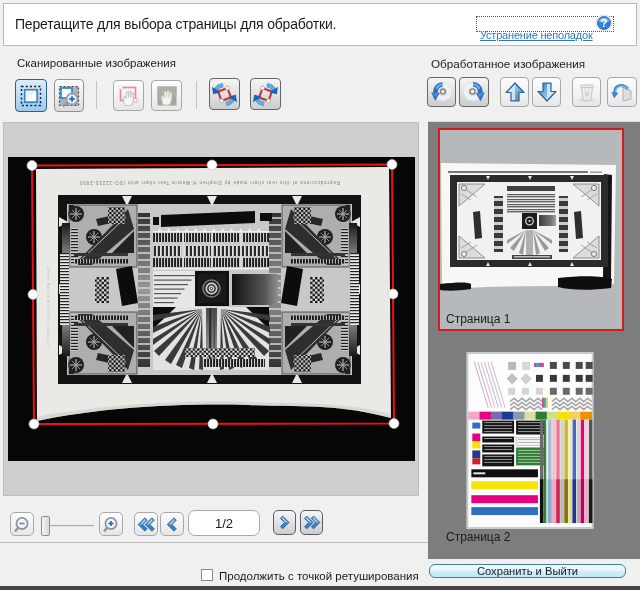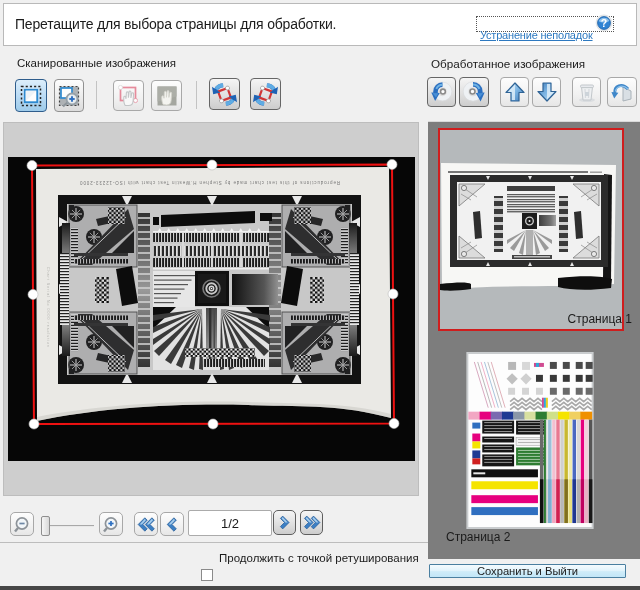--- a/index.html
+++ b/index.html
@@ -381,21 +381,21 @@
         <path d="M13.5,5.6 L8,11.5 L10.5,11.5 L14.6,7 Z" fill="#a7cdec"></path>
       </g>
     </svg>
   </div>
 <div class="btn lite" style="left:160px;top:512px;width:24px;height:24px;border-radius:5px">
 <svg width="23" height="23" viewBox="0 0 23 23">
       <path d="M13.5,4.5 L6.5,11.5 L13.5,18.5 L16,16 L11.5,11.5 L16,7 Z" fill="#3c7fc4" stroke="#2a5e97" stroke-width="0.8" stroke-linejoin="round"></path>
       <path d="M13.5,5.6 L8,11.5 L10.5,11.5 L14.6,7 Z" fill="#a7cdec"></path>
     </svg>
   </div>
-<div class="ab" style="left:188px;top:510px;width:84px;height:26px;background:#fff;border:1px solid #ababab;border-radius:2px;display:flex;align-items:center;justify-content:center;font-size:13px;color:#1b1b1b">1/2</div>
+<div class="ab" style="left:188px;top:510px;width:72px;height:26px;background:#fff;border:1px solid #ababab;border-radius:7px;display:flex;align-items:center;justify-content:center;font-size:13px;color:#1b1b1b">1/2</div>
 <div class="btn press" style="left:273px;top:510px;width:23px;height:25px;border-radius:5px;border-color:#5e5e5e">
 <svg width="23" height="23" viewBox="0 0 23 23">
       <g transform="matrix(-1,0,0,1,23,0)">
         <path d="M13.5,4.5 L6.5,11.5 L13.5,18.5 L16,16 L11.5,11.5 L16,7 Z" fill="#3c7fc4" stroke="#2a5e97" stroke-width="0.8" stroke-linejoin="round"></path>
         <path d="M13.5,5.6 L8,11.5 L10.5,11.5 L14.6,7 Z" fill="#a7cdec"></path>
       </g>
     </svg>
   </div>
 <div class="btn press" style="left:300px;top:510px;width:23px;height:25px;border-radius:5px;border-color:#5e5e5e">
 <svg width="23" height="23" viewBox="0 0 23 23">
@@ -481,21 +481,21 @@
     <rect x="88" y="70" width="7" height="26" fill="#b0b0b0"></rect>
     <rect x="74" y="95" width="40" height="4" fill="#444"></rect>
     <rect x="76" y="96.2" width="36" height="1.2" fill="#ddd"></rect>
     <path d="M48,16 l4,0 l-2,4 z" fill="#e8e8e8"></path>
     <path d="M48,106 l4,0 l-2,-4 z" fill="#e8e8e8"></path>
     <path d="M90,16 l4,0 l-2,4 z" fill="#e8e8e8"></path>
     <path d="M90,106 l4,0 l-2,-4 z" fill="#e8e8e8"></path>
     <path d="M132,16 l4,0 l-2,4 z" fill="#e8e8e8"></path>
     <path d="M132,106 l4,0 l-2,-4 z" fill="#e8e8e8"></path>
   </svg>
-<div class="lbl" style="left:446px;top:312px;width:186px;text-align:right">Страница 1</div>
+<div class="lbl" style="left:446px;top:312px;width:186px;text-align:left">Страница 1</div>
 <svg class="ab" style="left:466px;top:352px" width="128" height="177" viewBox="0 0 128 178">
     <rect width="128" height="178" fill="#c9ccce"></rect>
     <rect x="2" y="2" width="124" height="174" fill="#fdfdfd"></rect>
     <line x1="8.0" y1="10" x2="22.0" y2="56" stroke="#d8a8c0" stroke-width="1"></line>
     <line x1="11.4" y1="10" x2="25.4" y2="56" stroke="#b8b8b8" stroke-width="1"></line>
     <line x1="14.8" y1="10" x2="28.8" y2="56" stroke="#f0b0c8" stroke-width="1"></line>
     <line x1="18.2" y1="10" x2="32.2" y2="56" stroke="#a8c4dc" stroke-width="1"></line>
     <line x1="21.6" y1="10" x2="35.6" y2="56" stroke="#c0c0c0" stroke-width="1"></line>
     <line x1="25.0" y1="10" x2="39.0" y2="56" stroke="#e0b0b8" stroke-width="1"></line>
     <rect x="42" y="10" width="8" height="8" fill="#b8b8b8"></rect>
@@ -605,17 +605,17 @@
     <rect x="115.0" y="68" width="3.5" height="104" fill="#e6007e"></rect>
     <rect x="115.0" y="128" width="3.5" height="44" fill="#c00060"></rect>
     <rect x="119.1" y="68" width="3.5" height="104" fill="#f2d0dc"></rect>
     <rect x="119.1" y="128" width="3.5" height="44" fill="#e8b0c4"></rect>
     <rect x="123.2" y="68" width="3.5" height="104" fill="#555"></rect>
     <rect x="123.2" y="128" width="3.5" height="44" fill="#181818"></rect>
     <rect x="78" y="68" width="2" height="104" fill="#2e7d32"></rect>
   </svg>
 <div class="lbl" style="left:446px;top:530px;width:190px;">Страница 2</div>
 <div class="ab" style="left:201px;top:569px;width:12px;height:12px;background:#fff;border:1px solid #8a8a8a"></div>
-<div class="lbl" style="left:219px;top:552px;font-size:11.5px">Продолжить с точкой ретуширования</div>
-<div class="ab" style="left:429px;top:564px;width:197px;height:14px;border:1px solid #4a7fa0;border-radius:1px;
+<div class="lbl" style="left:219px;top:570px;font-size:11.5px">Продолжить с точкой ретуширования</div>
+<div class="ab" style="left:429px;top:564px;width:197px;height:14px;border:1px solid #4a7fa0;border-radius:6px;
 background:linear-gradient(#f5fbfe,#e3f4fc 45%,#cfecf9 55%,#c2e6f7);display:flex;align-items:center;justify-content:center;
 font-size:11.2px;color:#1b1b1b">Сохранить и Выйти</div>
 <div class="ab" style="left:0px;top:586px;width:640px;height:4px;background:#464646"></div>
 
 </body></html>

